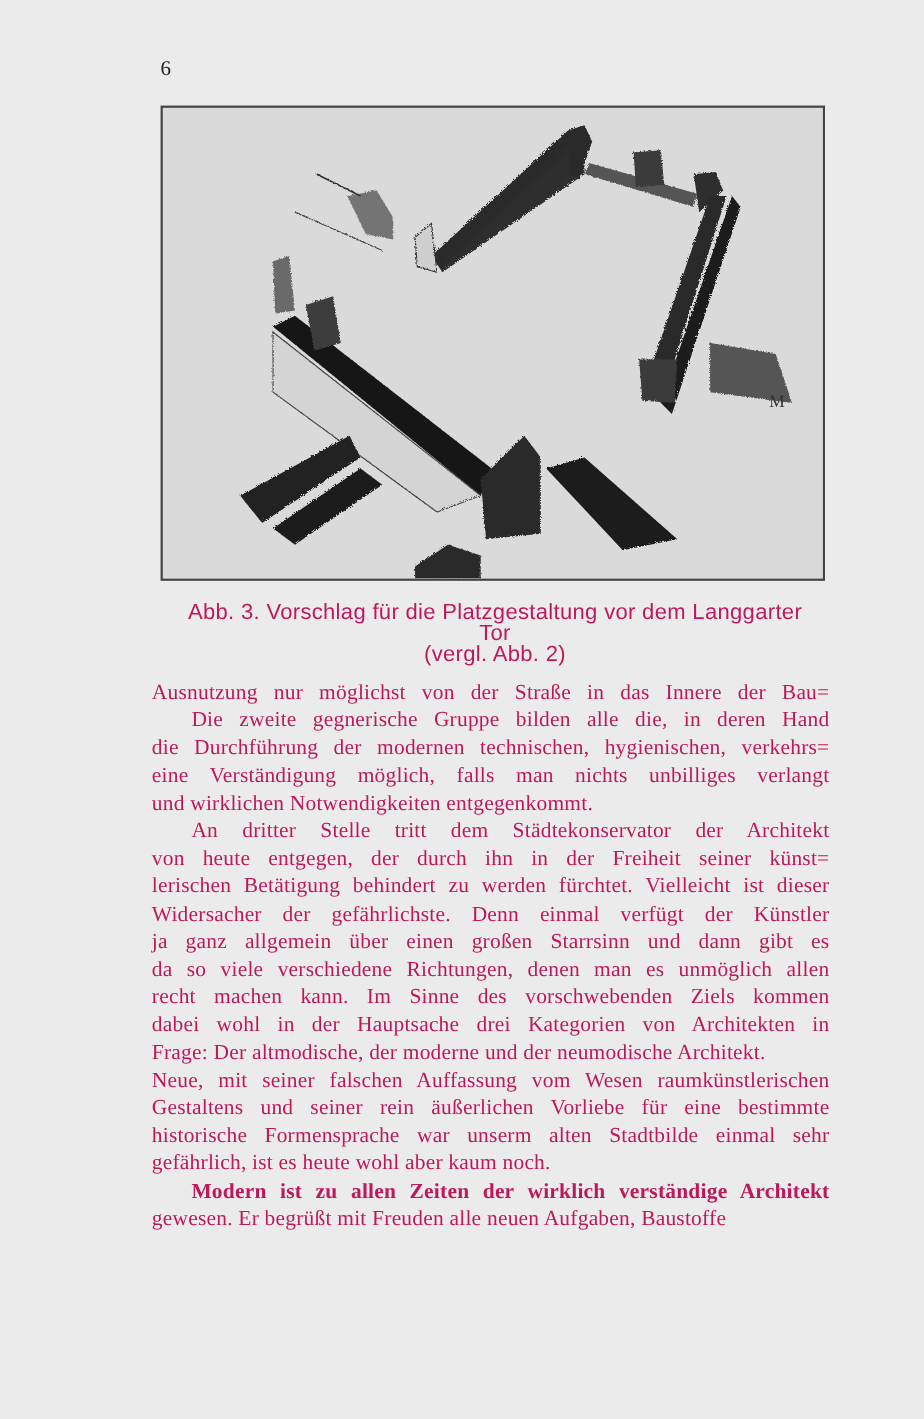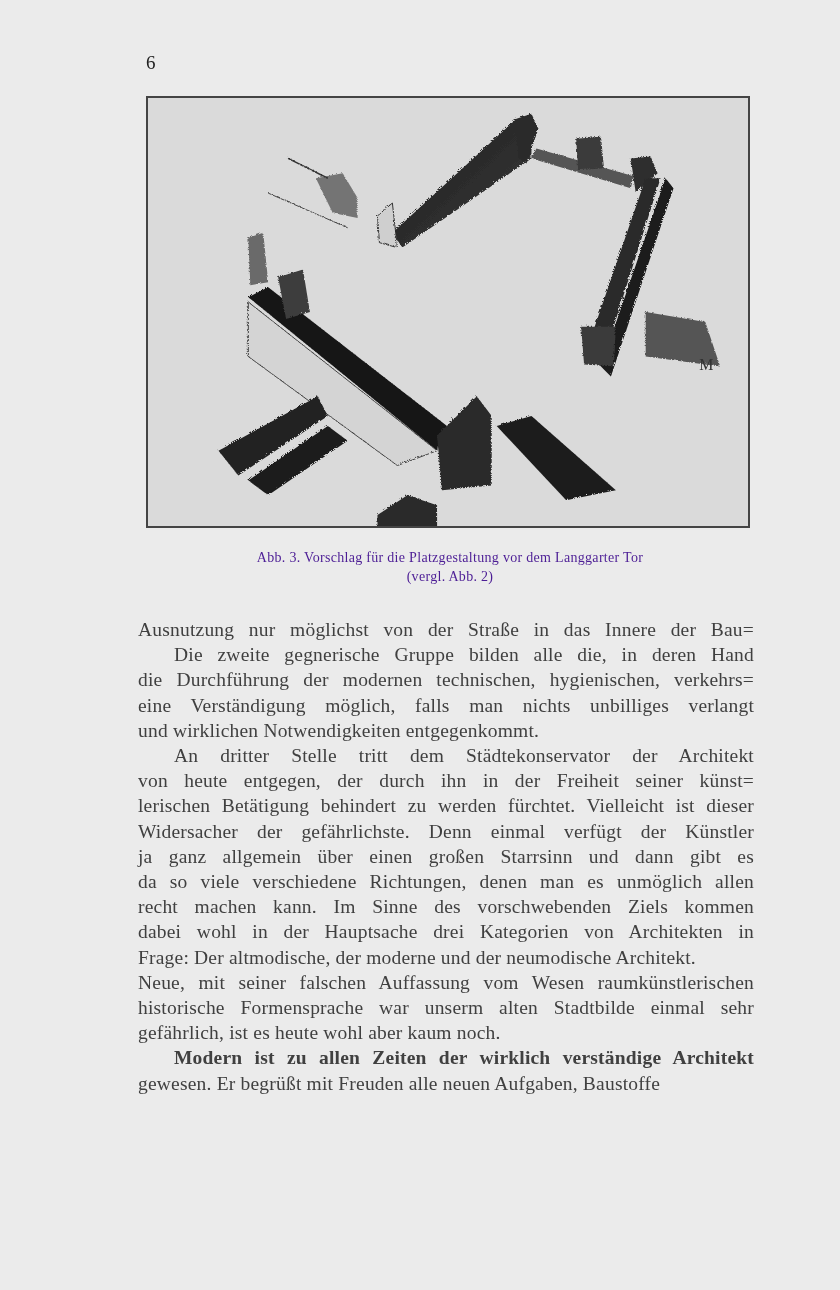--- a/index.html
+++ b/index.html
@@ -19,29 +19,29 @@
     position: absolute; left: 146px; top: 96px;
     width: 604px; height: 432px;
     border: 2px solid #444;
     background: #d9d9d9;
     box-sizing: border-box;
     overflow: hidden;
   }
   .figure-frame svg { display: block; width: 100%; height: 100%; }
   .caption {
     position: absolute; left: 160px; top: 548px; width: 580px;
-    text-align: center; font-size: 14px; line-height: 19px;
-    font-family: Liberation Serif, serif; color: #4c1d95;
+    text-align: center; font-size: 20px; line-height: 19px;
+    font-family: Liberation Sans, sans-serif; color: #be185d;
     letter-spacing: 0.3px;
   }
   .body-text {
     position: absolute; left: 138px; top: 617px; width: 616px;
     font-family: "Liberation Serif", serif;
     font-size: 19.5px; line-height: 25.2px;
-    text-align: justify; color: #404040;
+    text-align: justify; color: #be185d;
     letter-spacing: 0.2px;
   }
   .body-text p { margin: 0; }
   .line { display: block; text-align: justify; text-align-last: justify; white-space: nowrap; }
   .line.last { text-align-last: left; }
 </style>
 </head>
 <body>
 
 <div class="page-number">6</div>
@@ -124,20 +124,21 @@
       <span class="line">lerischen Betätigung behindert zu werden fürchtet. Vielleicht ist dieser</span>
       <span class="line">Widersacher der gefährlichste. Denn einmal verfügt der Künstler</span>
       <span class="line">ja ganz allgemein über einen großen Starrsinn und dann gibt es</span>
       <span class="line">da so viele verschiedene Richtungen, denen man es unmöglich allen</span>
       <span class="line">recht machen kann. Im Sinne des vorschwebenden Ziels kommen</span>
       <span class="line">dabei wohl in der Hauptsache drei Kategorien von Architekten in</span>
       <span class="line last">Frage: Der altmodische, der moderne und der neumodische Architekt.</span>
     </p>
     <p>
       <span class="line">Neue, mit seiner falschen Auffassung vom Wesen raumkünstlerischen</span>
+      <span class="line">Gestaltens und seiner rein äußerlichen Vorliebe für eine bestimmte</span>
       <span class="line">historische Formensprache war unserm alten Stadtbilde einmal sehr</span>
       <span class="line last">gefährlich, ist es heute wohl aber kaum noch.</span>
     </p>
     <p>
       <span class="line" style="text-indent: 36px; font-weight: bold;">Modern ist zu allen Zeiten der wirklich verständige Architekt</span>
       <span class="line last">gewesen. Er begrüßt mit Freuden alle neuen Aufgaben, Baustoffe</span>
     </p>
   </div>
 
 </body></html>

